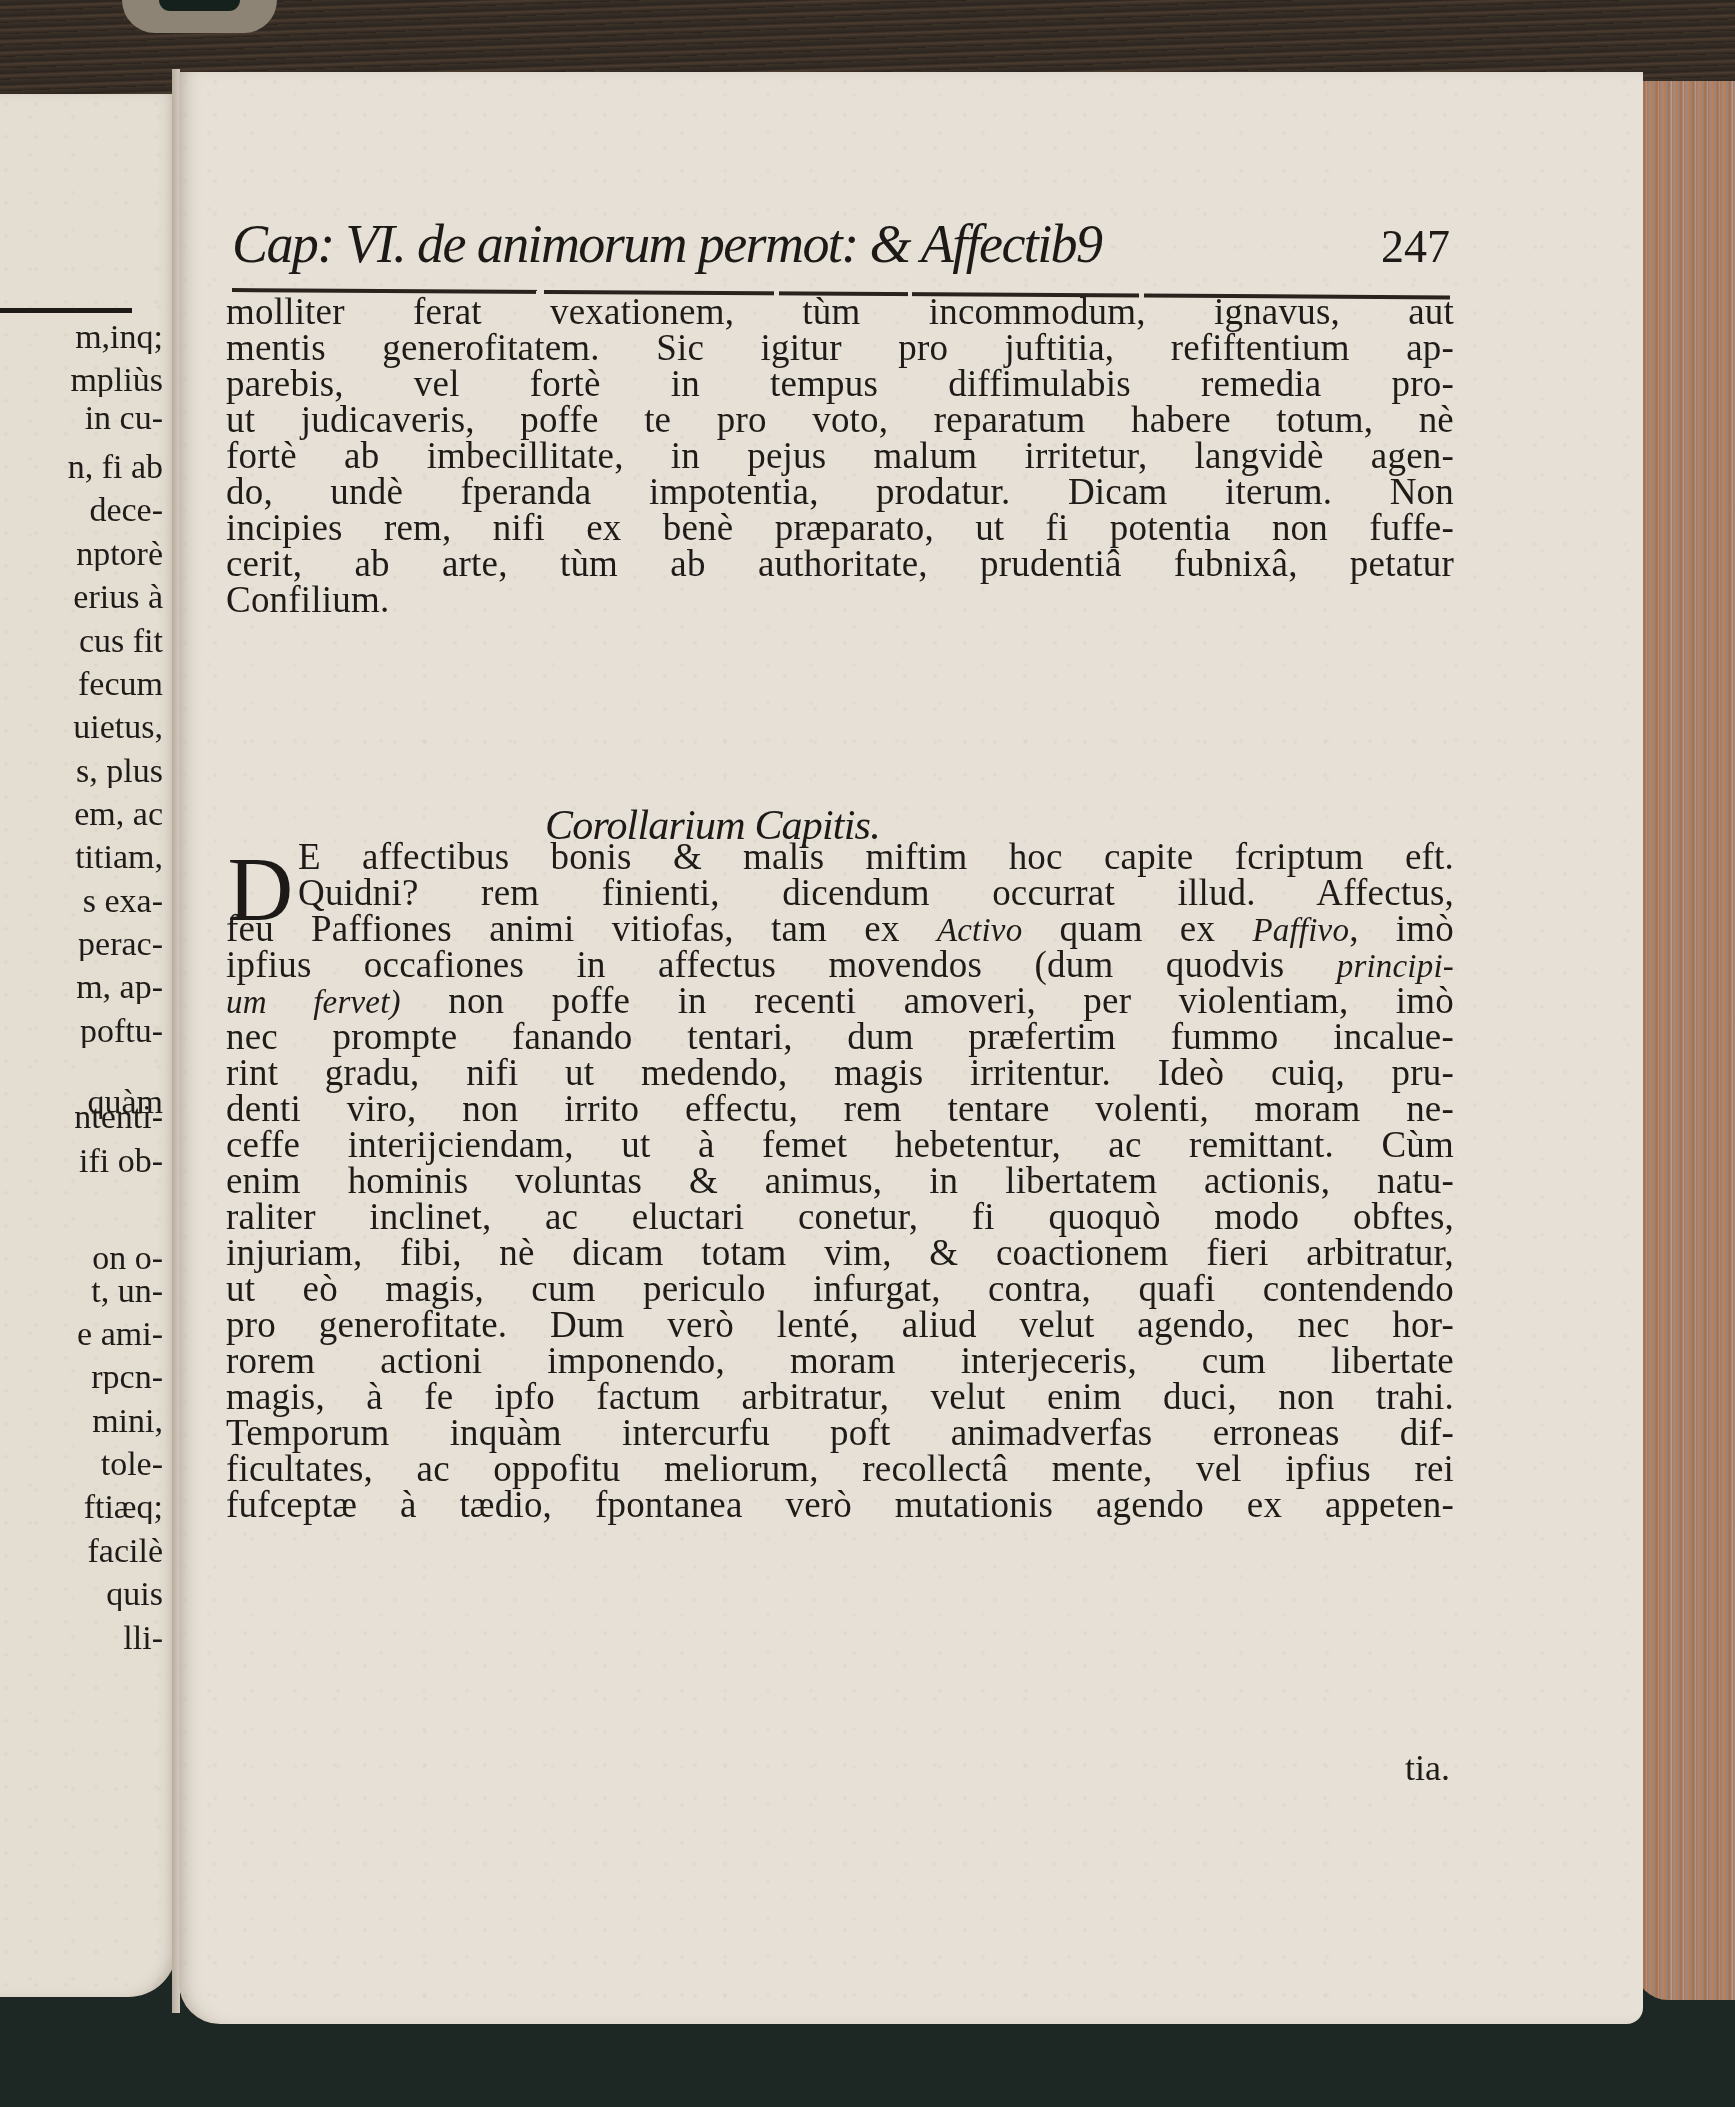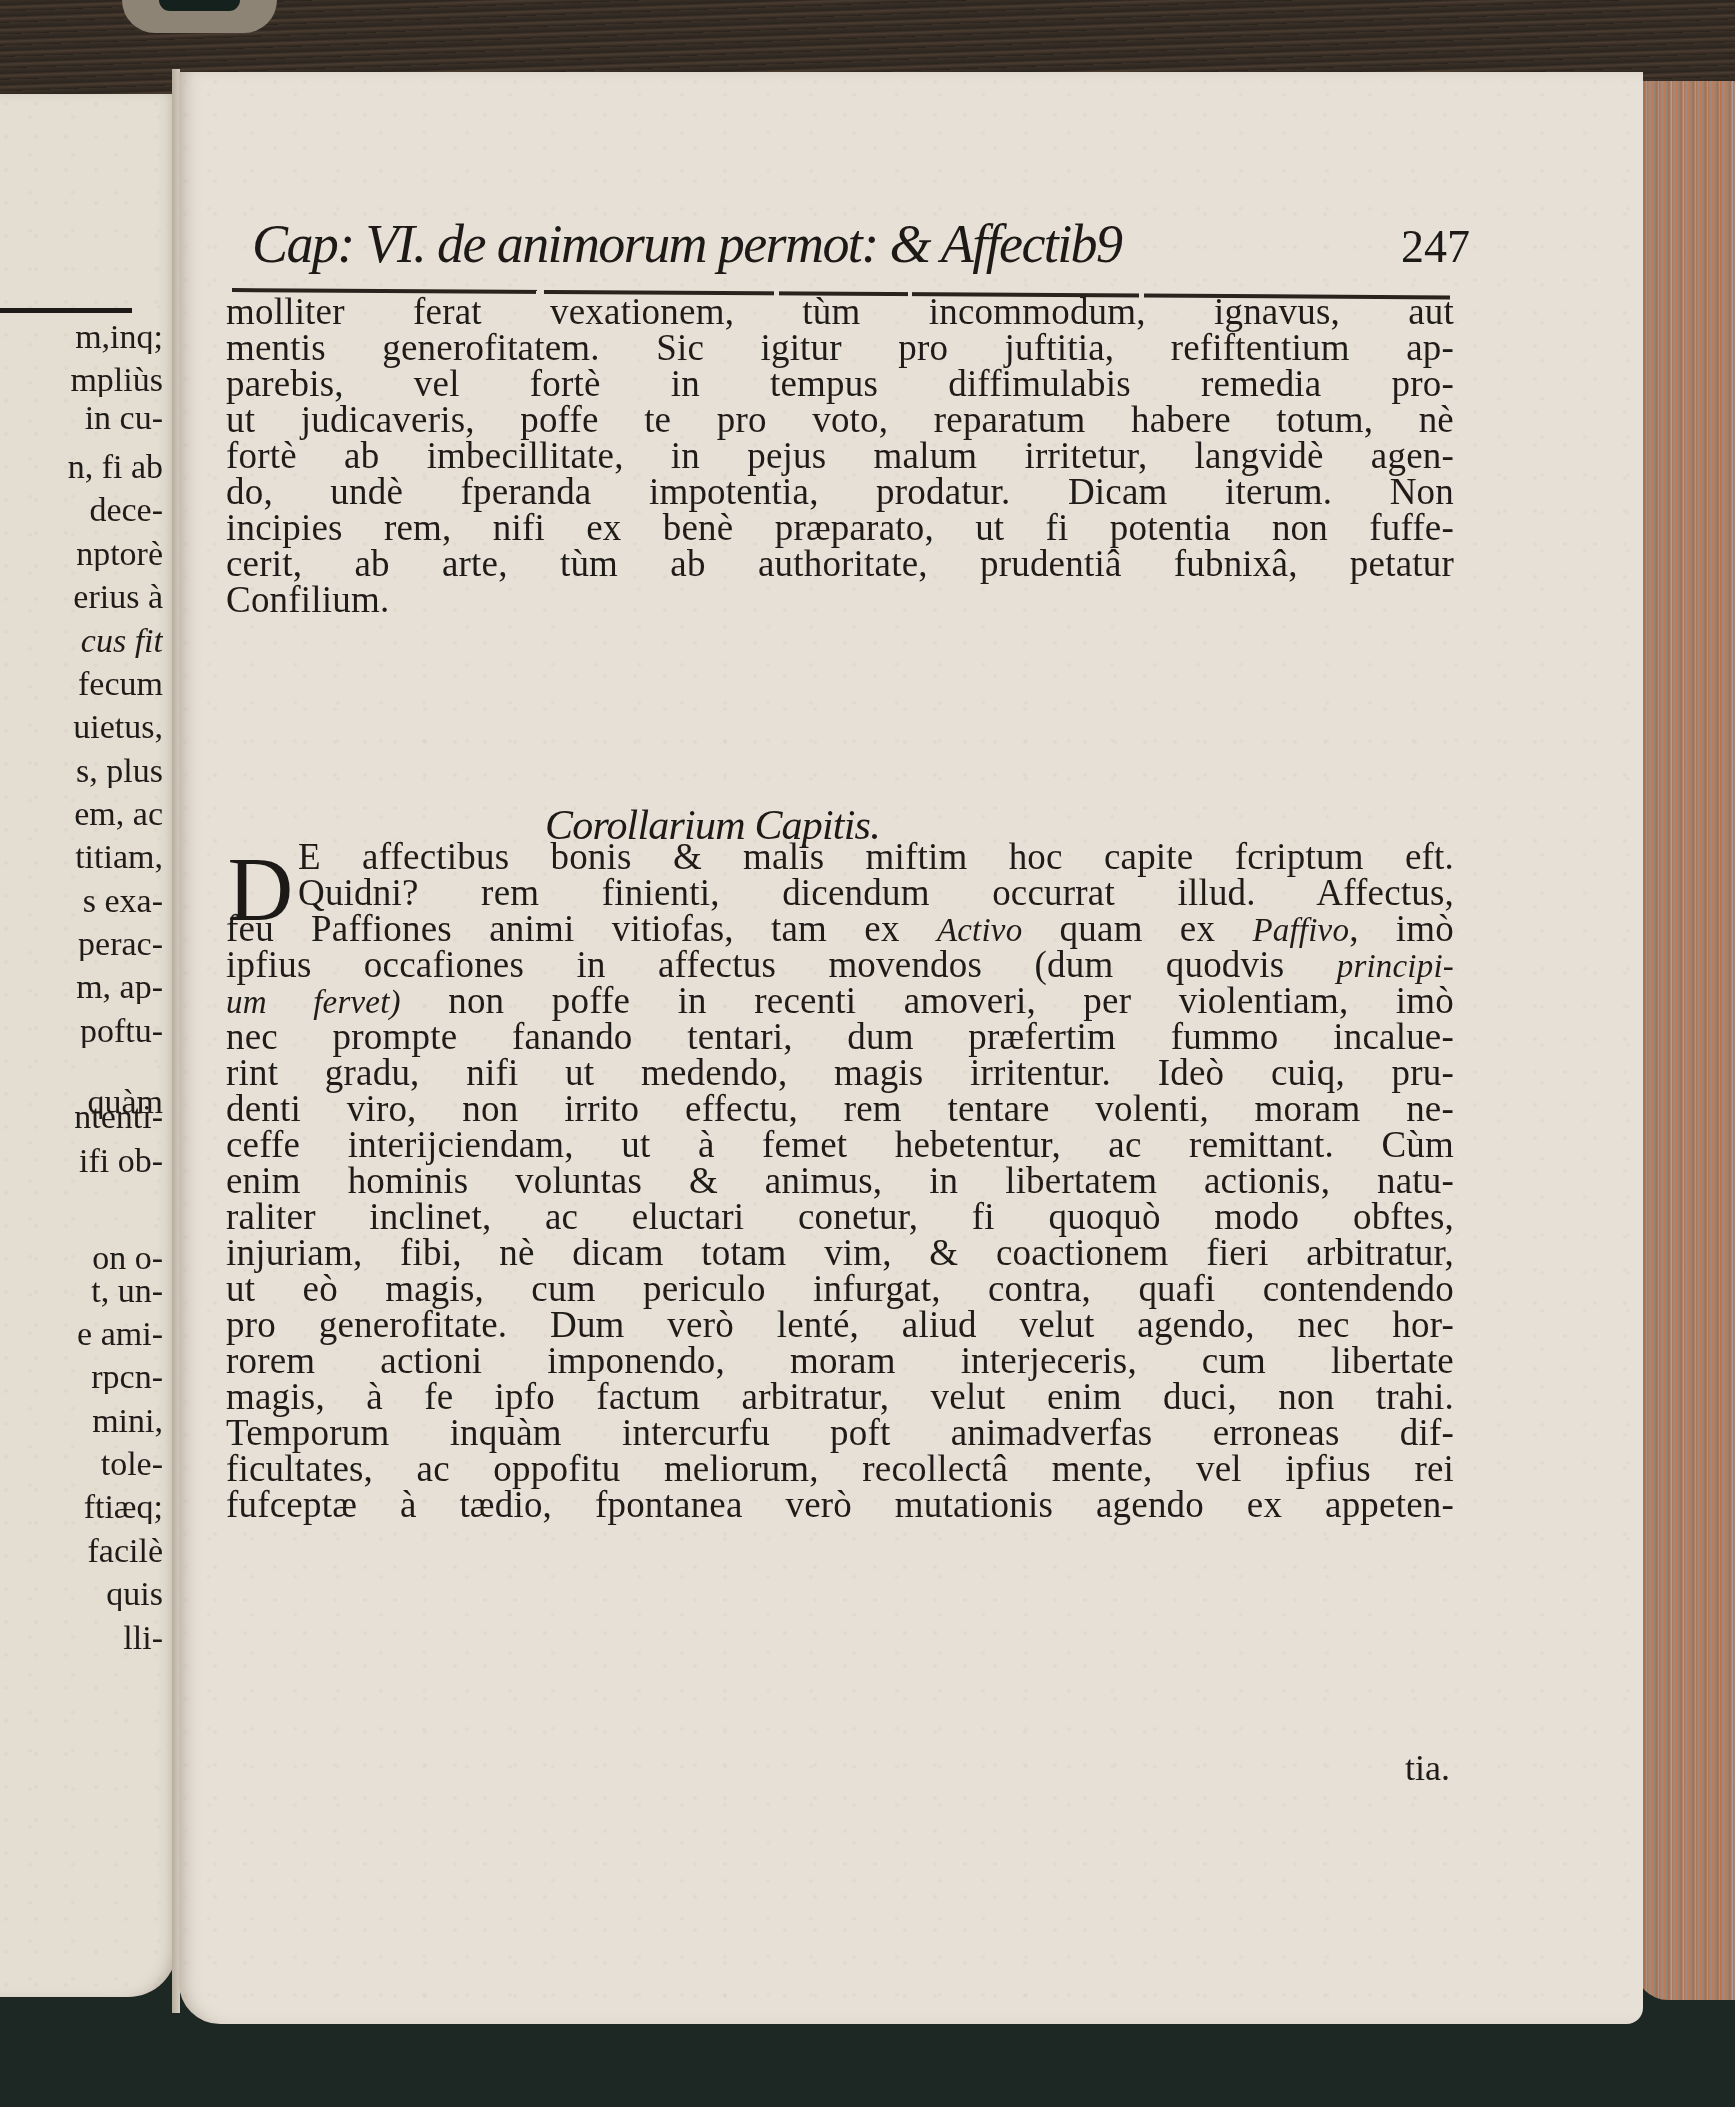--- a/index.html
+++ b/index.html
@@ -106,21 +106,20 @@
       direction: ltr;
       unicode-bidi: bidi-override;
     }
 
     
     .running-head {
       position: absolute;
       left: 232px; top: 213px;
       width: 1218px;
       height: 57px;
-      margin-left: 20px;
     }
     .running-title {
       position: absolute;
       left: 0; top: 0;
       font-family: "Liberation Serif", "DejaVu Serif", serif;
       font-style: italic;
       font-size: 54px;
       letter-spacing: -1.6px;
       color: #1c1917;
       white-space: nowrap;
@@ -210,21 +209,21 @@
   <div class="paper-grain"></div>
   <div class="left-rule"></div>
   <div class="left-text" id="left-text">
       <div class="left-line" style="top: 226px;"><span>m,inq;</span></div>
       <div class="left-line" style="top: 269px;"><span>mpliùs</span></div>
       <div class="left-line" style="top: 307px;"><span>in cu-</span></div>
       <div class="left-line" style="top: 356px;"><span>n, fi ab</span></div>
       <div class="left-line" style="top: 399px;"><span>dece-</span></div>
       <div class="left-line" style="top: 443px;"><span>nptorè</span></div>
       <div class="left-line" style="top: 486px;"><span>erius à</span></div>
-      <div class="left-line" style="top: 530px; font-style: italic;"><span>cus fit</span></div>
+      <div class="left-line" style="top: 530px;"><span>cus fit</span></div>
       <div class="left-line" style="top: 573px;"><span>fecum</span></div>
       <div class="left-line" style="top: 616px;"><span>uietus,</span></div>
       <div class="left-line" style="top: 660px;"><span>s, plus</span></div>
       <div class="left-line" style="top: 703px;"><span>em, ac</span></div>
       <div class="left-line" style="top: 746px;"><span>titiam,</span></div>
       <div class="left-line" style="top: 790px;"><span>s exa-</span></div>
       <div class="left-line" style="top: 833px;"><span>perac-</span></div>
       <div class="left-line" style="top: 876px;"><span>m, ap-</span></div>
       <div class="left-line" style="top: 920px;"><span>poftu-</span></div>
       <div class="left-line" style="top: 951px; margin-top: 40px;"><span>quàm</span></div>

